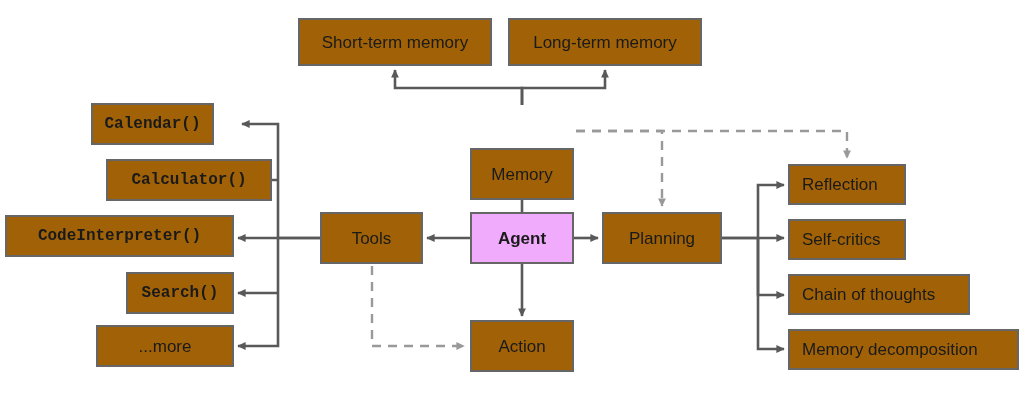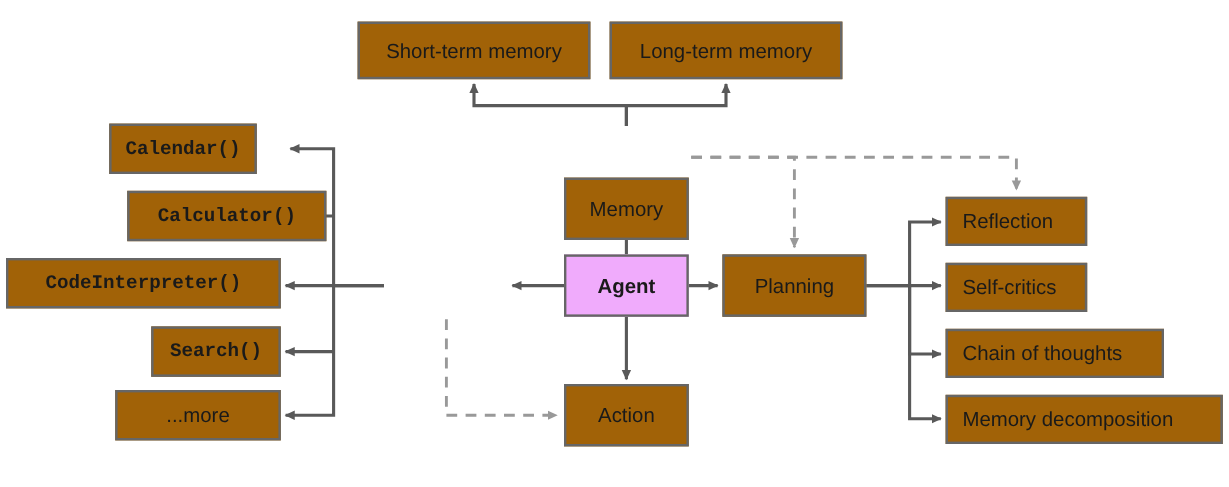--- a/index.html
+++ b/index.html
@@ -115,20 +115,23 @@
   </div>
 
   <div class="node accent" style="left:470px; top:212px; width:104px; height:52px;">
     <span>Agent</span>
   </div>
 
   <div class="node" style="left:470px; top:320px; width:104px; height:52px;">
     <span>Action</span>
   </div>
 
+  <div class="node" style="left:320px; top:212px; width:103px; height:52px;">
+    <span>Tools</span>
+  </div>
 
   <div class="node" style="left:602px; top:212px; width:120px; height:52px;">
     <span>Planning</span>
   </div>
 
   <div class="node mono" style="left:91px; top:103px; width:123px; height:42px;">
     <span>Calendar()</span>
   </div>
 
   <div class="node mono" style="left:72px; top:159px; width:166px; height:42px;margin-left:34px;">

